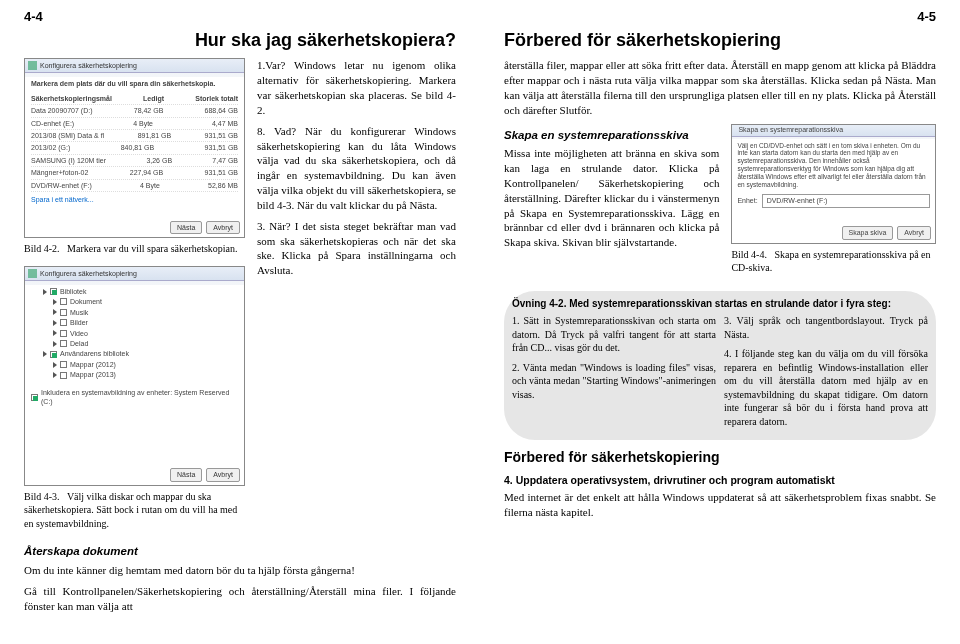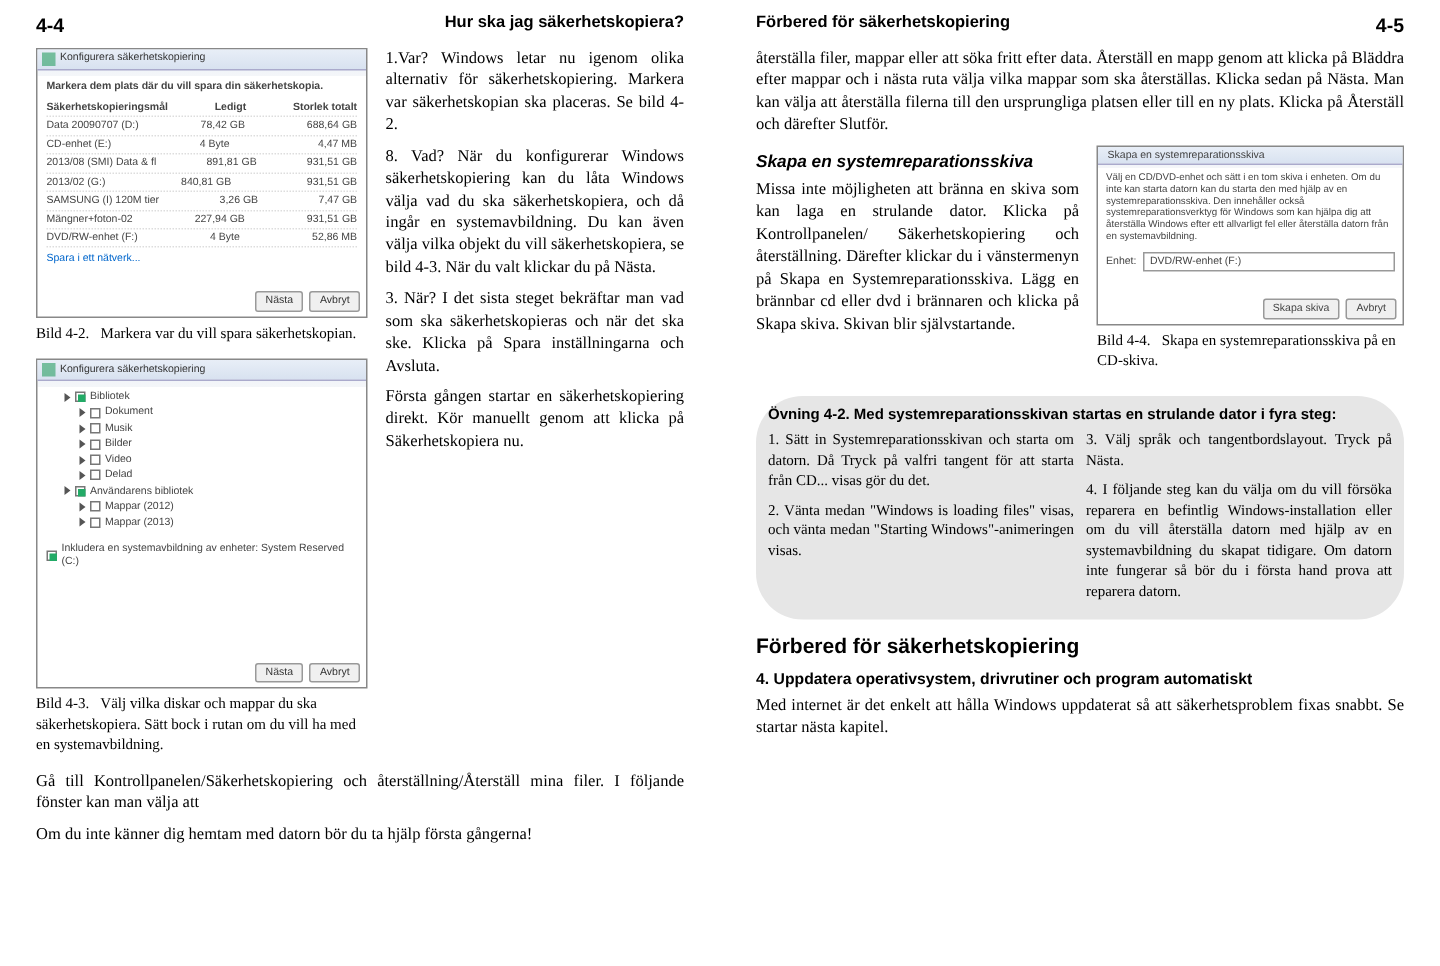--- a/index.html
+++ b/index.html
@@ -21,21 +21,21 @@
   }
   .page-left { border-right: 0; }
   .header-row {
     display: flex;
     justify-content: space-between;
     align-items: flex-start;
     margin-bottom: 6px;
     font-family: Arial, Helvetica, sans-serif;
   }
   .page-num { font-size: 13px; font-weight: bold; }
-  .header-title { font-size: 11px; font-weight: bold; }
+  .header-title { font-size: 18px; font-weight: bold; margin-top: 20px; }
 
   .body-columns {
     display: flex;
     gap: 12px;
   }
   .col { flex: 1; }
 
   .win-img {
     width: 100%;
     height: 180px;
@@ -255,26 +255,26 @@
       <div class="caption">
         <span class="fignum">Bild 4-3.</span>&nbsp;&nbsp;
         <span class="figtext">Välj vilka diskar och mappar du ska säkerhetskopiera. Sätt bock i rutan om du vill ha med en systemavbildning.</span>
       </div>
     </div>
 
     <div class="col" style="flex:0.9">
       <p class="flow">1.Var? Windows letar nu igenom olika alternativ för säkerhetskopiering. Markera var säkerhetskopian ska placeras. Se bild 4-2.</p>
       <p class="flow">8. Vad? När du konfigurerar Windows säkerhetskopiering kan du låta Windows välja vad du ska säkerhetskopiera, och då ingår en systemavbildning. Du kan även välja vilka objekt du vill säkerhetskopiera, se bild 4-3. När du valt klickar du på Nästa.</p>
       <p class="flow">3. När? I det sista steget bekräftar man vad som ska säkerhetskopieras och när det ska ske. Klicka på Spara inställningarna och Avsluta.</p>
-      <p class="flow">Första gången startar en säkerhetskopiering direkt. Kör manuellt genom att klicka på Säkerhetskopiera nu.</p>
-    </div>
-  </div>
-
+    </div>
+  </div>
+
+  <h4 class="subsect" style="margin-top:4px">Återskapa dokument</h4>
+  <p class="flow">Om du inte känner dig hemtam med datorn bör du ta hjälp första gångerna!</p>
   <p class="flow">Gå till Kontrollpanelen/Säkerhetskopiering och återställning/Återställ mina filer. I följande fönster kan man välja att</p>
-  <p class="flow">Om du inte känner dig hemtam med datorn bör du ta hjälp första gångerna!</p>
 </div>
 
 <div class="page">
   <div class="header-row">
     <span class="header-title">Förbered för säkerhetskopiering</span>
     <span class="page-num">4-5</span>
   </div>
 
   <p class="flow">återställa filer, mappar eller att söka fritt efter data. Återställ en mapp genom att klicka på Bläddra efter mappar och i nästa ruta välja vilka mappar som ska återställas. Klicka sedan på Nästa. Man kan välja att återställa filerna till den ursprungliga platsen eller till en ny plats. Klicka på Återställ och därefter Slutför.</p>
 
@@ -317,15 +317,15 @@
       </div>
       <div>
         <p class="flow">3. Välj språk och tangentbordslayout. Tryck på Nästa.</p>
         <p class="flow">4. I följande steg kan du välja om du vill försöka reparera en befintlig Windows-installation eller om du vill återställa datorn med hjälp av en systemavbildning du skapat tidigare. Om datorn inte fungerar så bör du i första hand prova att reparera datorn.</p>
       </div>
     </div>
   </div>
 
   <h3 class="sect">Förbered för säkerhetskopiering</h3>
   <h5 class="step">4. Uppdatera operativsystem, drivrutiner och program automatiskt</h5>
-  <p class="flow">Med internet är det enkelt att hålla Windows uppdaterat så att säkerhetsproblem fixas snabbt. Se startar nästa kapitel.</p>
+  <p class="flow">Med internet är det enkelt att hålla Windows uppdaterat så att säkerhetsproblem fixas snabbt. Se filerna nästa kapitel.</p>
 
 </div>
 
 </body></html>

